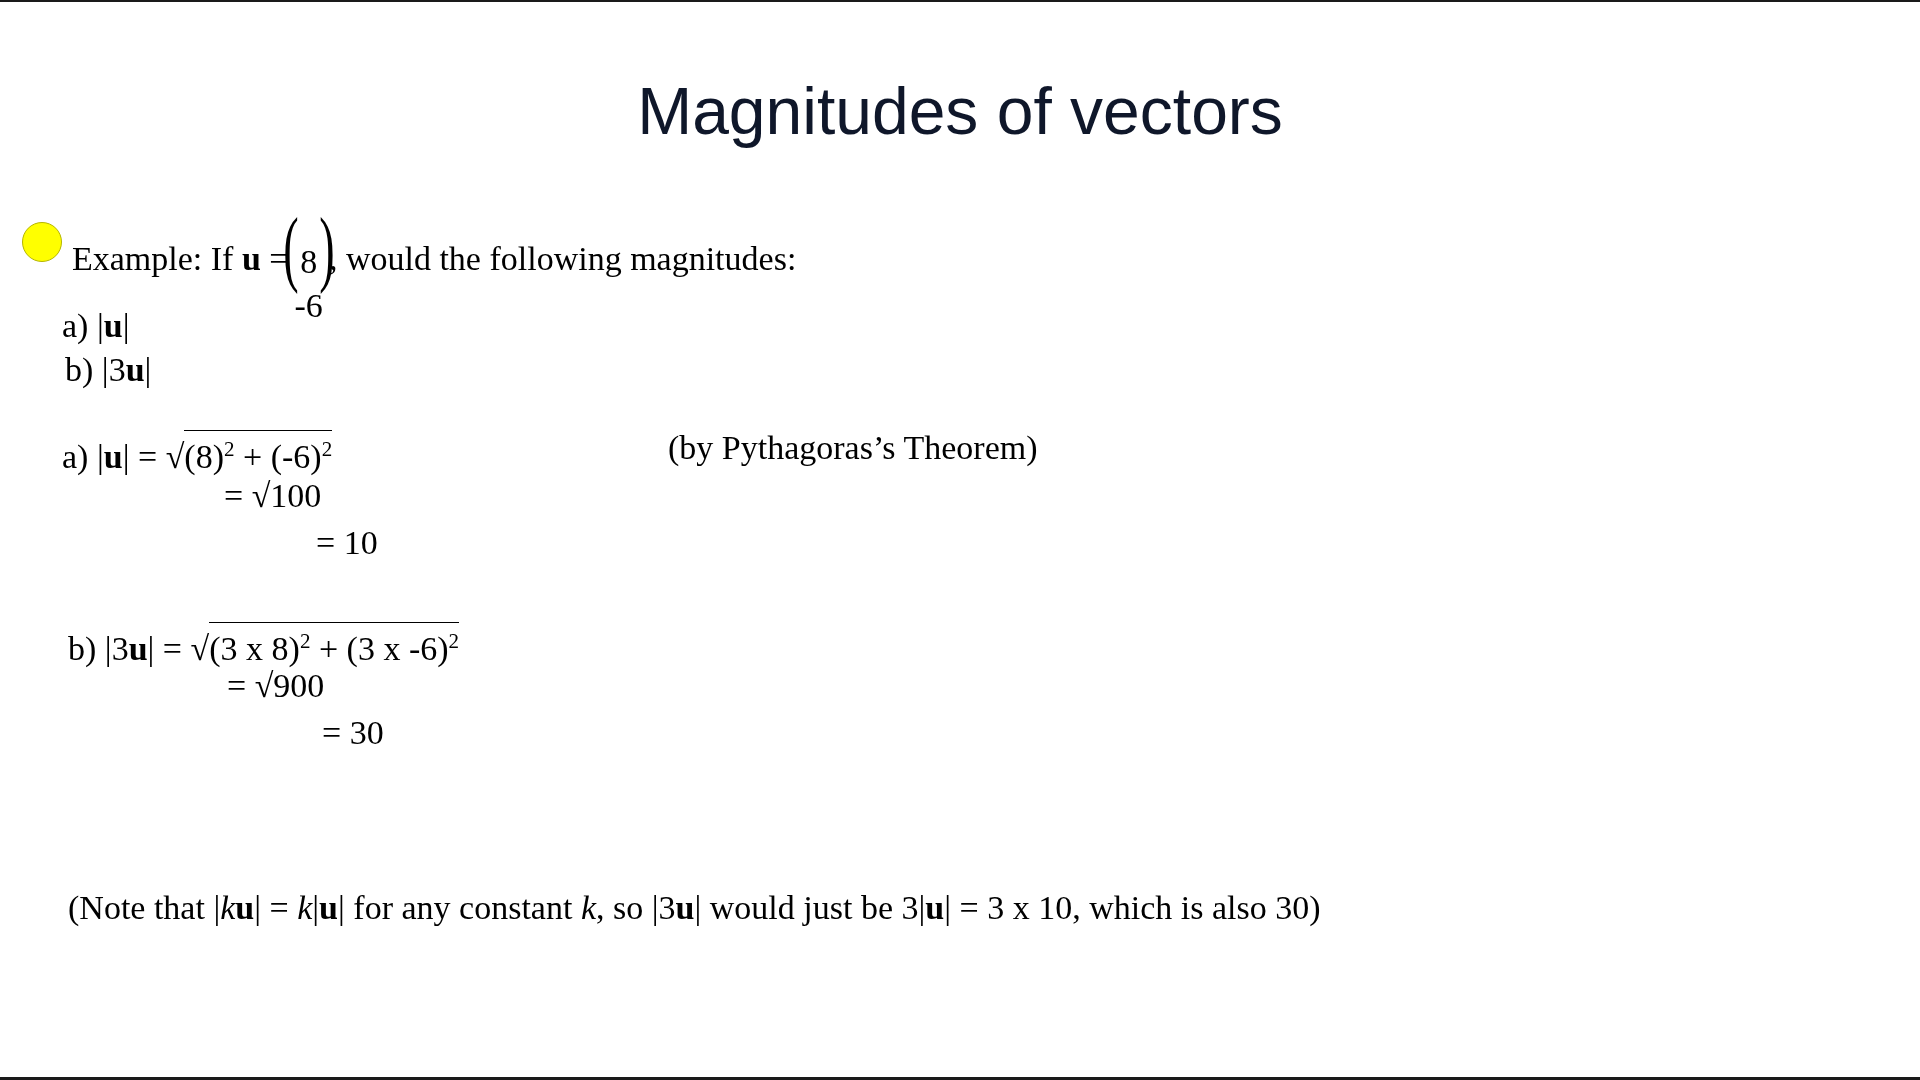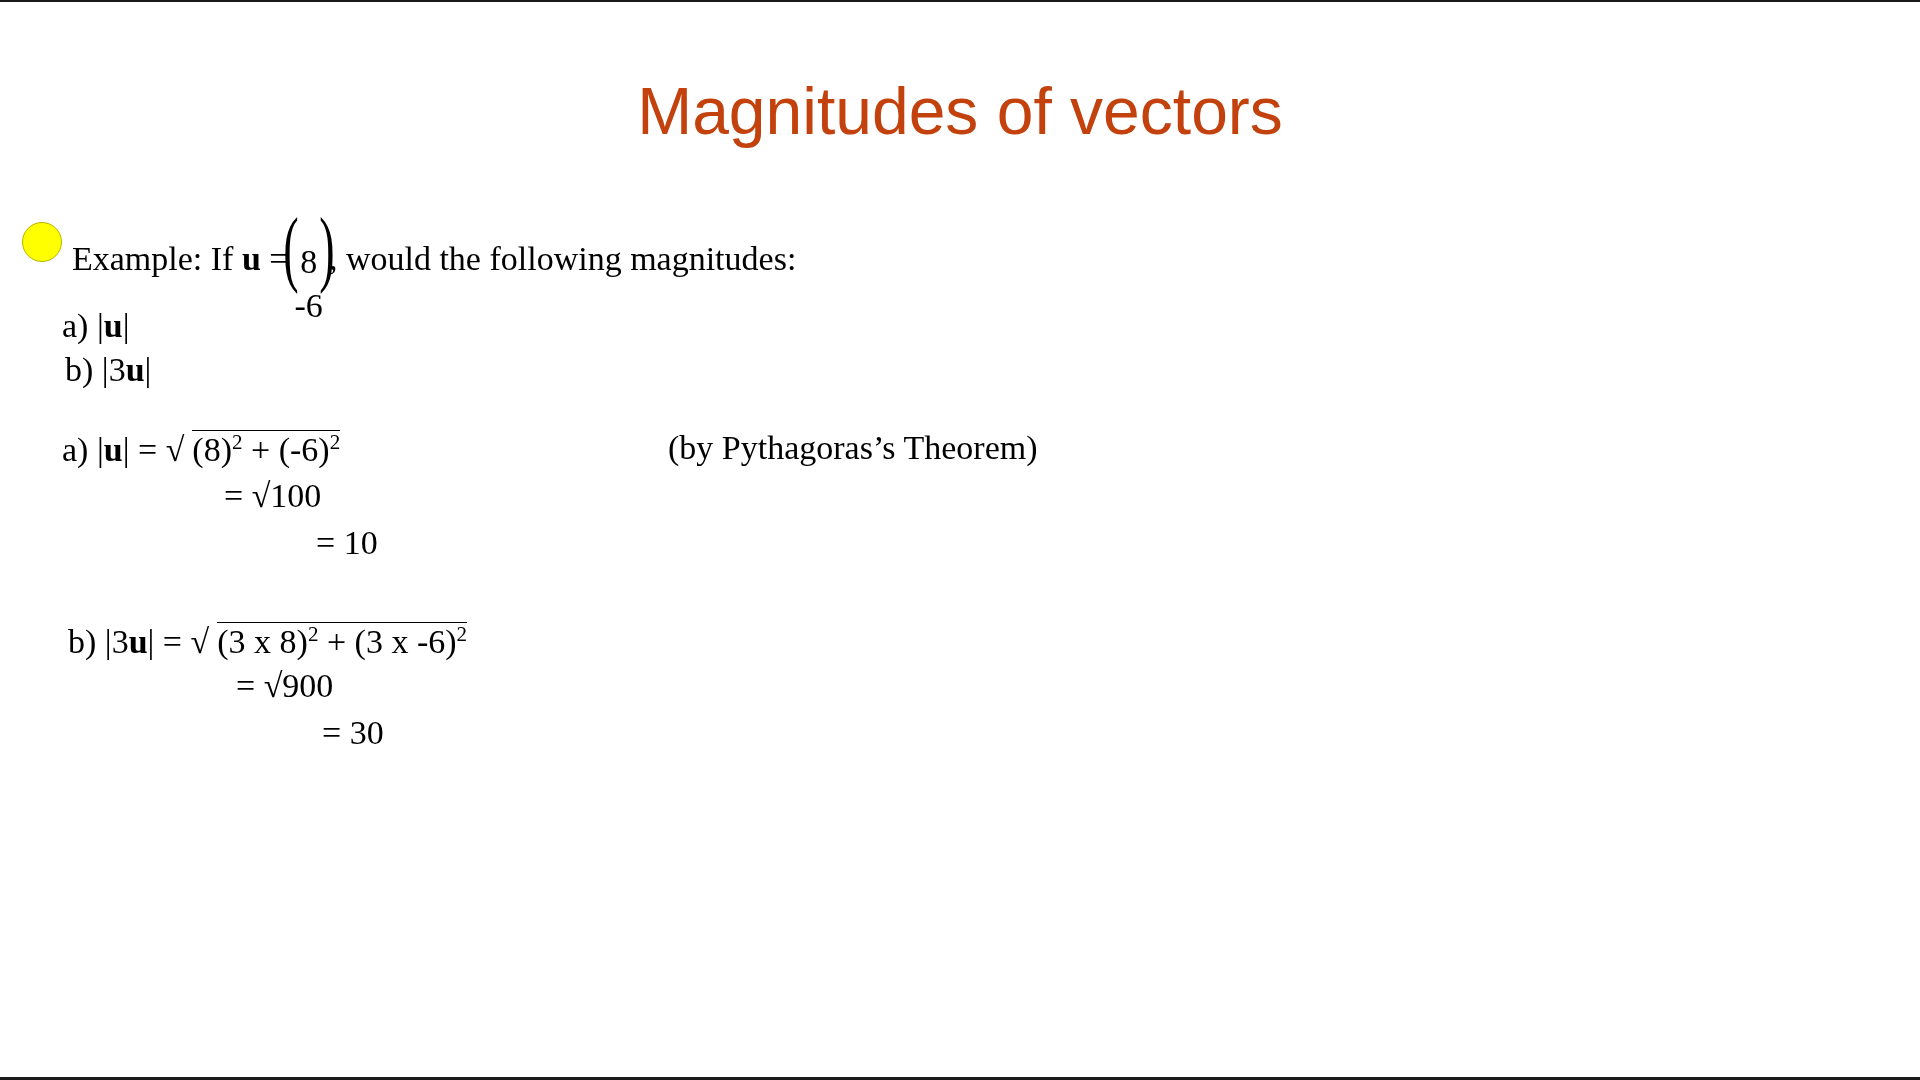--- a/index.html
+++ b/index.html
@@ -47,21 +47,21 @@
     position: absolute;
     left: 0;
     top: 78px;
     width: 1920px;
     text-align: center;
     font-family: "Liberation Sans", sans-serif;
     font-size: 66px;
     line-height: 1;
     font-weight: normal;
     letter-spacing: 0px;
-    color: #c2410c;
+    color: #0f172a;
   }
 
   .bullet-dot {
     position: absolute;
     left: 22px;
     top: 222px;
     width: 38px;
     height: 38px;
     border-radius: 50%;
     background: #ffff00;
@@ -112,30 +112,29 @@
 
   .sub-a { left: 62px; top: 308px; }
   .sub-b { left: 65px; top: 352px; }
 
   .work-a1 { left: 62px; top: 430px; }
   .work-a-note { left: 668px; top: 430px; }
   .work-a2 { left: 224px; top: 478px; }
   .work-a3 { left: 316px; top: 525px; }
 
   .work-b1 { left: 68px; top: 622px; }
-  .work-b2 { left: 236px; top: 668px; text-align: right; }
+  .work-b2 { left: 227px; top: 668px; text-align: right; }
   .work-b3 { left: 322px; top: 715px; text-align: center; }
 
   .note-line { left: 68px; top: 890px; }
 
   .radical-bar {
     border-top: 1.5px solid #000;
-    padding-top: 1px;
+    padding-top: 8px;
     display: inline-block;
-    margin-left: 8px;
   }
   sup {
     font-size: 0.62em;
     vertical-align: super;
     line-height: 0;
   }
   b { font-weight: bold; }
   i { font-style: italic; }
 </style>
 </head>
@@ -178,15 +177,18 @@
 
   <div class="line work-b1">
     <span>b)</span>
     <span>|3<b>u</b>| =</span>
     <span>√</span><span class="radical-bar">(3 x 8)<sup>2</sup> + (3 x -6)<sup>2</sup></span>
   </div>
 
   <div class="line work-b2">= √900</div>
   <div class="line work-b3">= 30</div>
 
+  <div class="line note-line">
+    <span>(Note that |</span><i>k</i><b>u</b><span>| = </span><i>k</i><span>|</span><b>u</b><span>| for any constant </span><i>k</i><span>, so |3</span><b>u</b><span>| would just be 3|</span><b>u</b><span>| = 3 x 10, which is also 30)</span>
+  </div>
 
   <div class="rule-bottom"></div>
 </div>
 
 </body></html>

